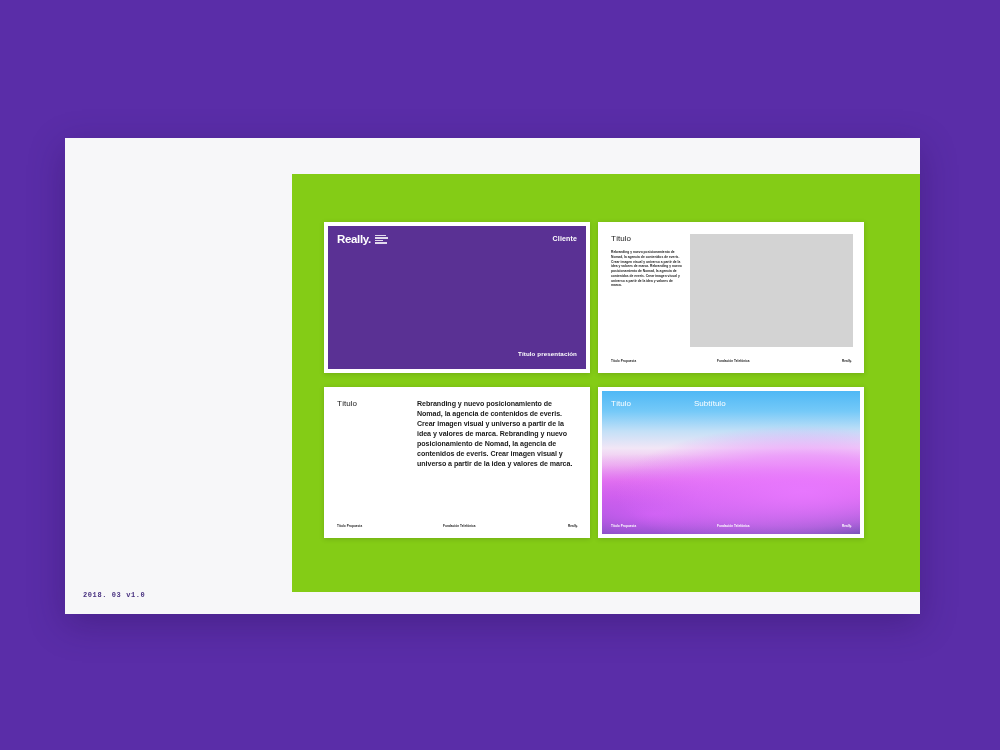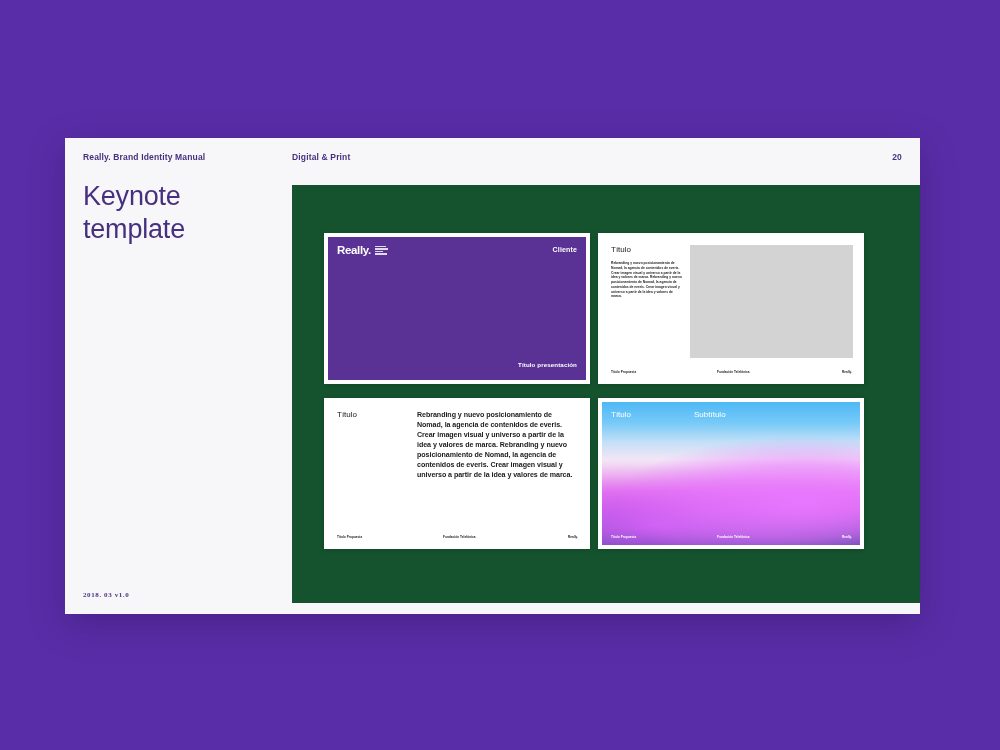--- a/index.html
+++ b/index.html
@@ -58,31 +58,31 @@
     letter-spacing: -0.2px;
   }
   #doc-version {
     position: absolute;
     left: 18px;
     bottom: 15px;
     font-size: 7px;
     font-weight: 700;
     color: #47307f;
     letter-spacing: 0.6px;
-    font-family: Liberation Serif, serif;
+    font-family: Liberation Mono, monospace;
   }
 
   
   #slides-panel {
     position: absolute;
     left: 227px;
-    top: 47px;
+    top: 36px;
     width: 628px;
     height: 418px;
-    background: #14532d;
+    background: #84cc16;
   }
 
   
   .slide-card {
     position: absolute;
     background: #ffffff;
     box-shadow: 0 1px 5px rgba(0,0,0,0.16);
     overflow: hidden;
   }
   #slide-cover      { left: 32px;  top: 48px;  width: 266px; height: 151px; }
@@ -247,27 +247,21 @@
   .slide-footer.on-dark { color: #ffffff; }
   .sf-left   { flex: 0 0 44%; }
   .sf-center { flex: 0 0 40%; }
   .sf-right  { flex: 1; text-align: right; }
 </style>
 </head>
 <body style="background: rgb(90, 45, 168);">
 
 <div id="page-sheet">
 
-  <div id="doc-header">
-    <div class="hdr-text" id="hdr-manual">Really. Brand Identity Manual</div>
-    <div class="hdr-text" id="hdr-section">Digital &amp; Print</div>
-    <div class="hdr-text" id="hdr-page">20</div>
-  </div>
-
-  <div id="page-title">Keynote<br>template</div>
+
   <div id="doc-version">2018. 03 v1.0</div>
 
   <div id="slides-panel">
 
     <div class="slide-card" id="slide-cover">
       <div class="slide-inner">
         <div id="cover-bg"></div>
         <div id="cover-logo">
           <span id="cover-logo-word">Really.</span>
           <span id="cover-logo-tag">

